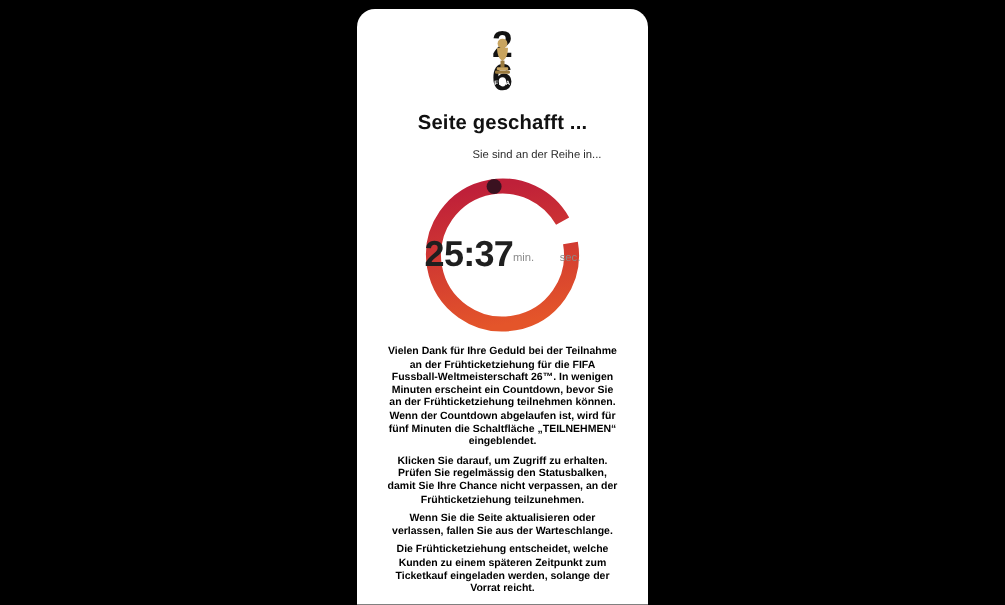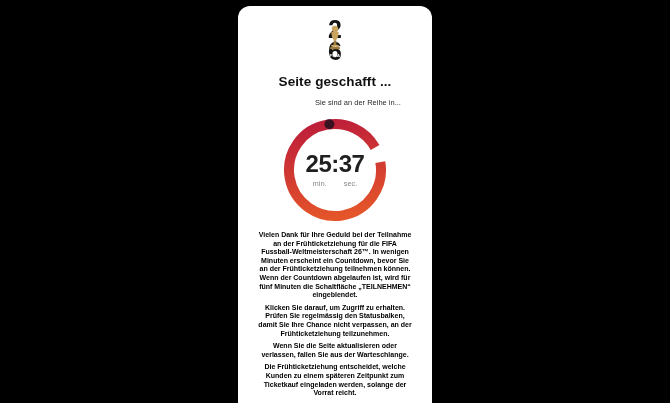--- a/index.html
+++ b/index.html
@@ -47,21 +47,21 @@
     position: relative;
     margin-top: 11px;
     width: 104px;
     height: 104px;
   }
   .timer-svg { position: absolute; left: 0; top: 0; width: 104px; height: 104px; }
   .timer-inner {
     position: absolute;
     left: 0; top: 0; right: 0; bottom: 0;
     display: flex;
-    flex-direction: column;
+    flex-direction: row;
     align-items: center;
     justify-content: center;
   }
   .timer-time {
     font-size: 24px;
     font-weight: 600;
     letter-spacing: -0.5px;
     color: #1f1f1f;
     line-height: 1;
   }

